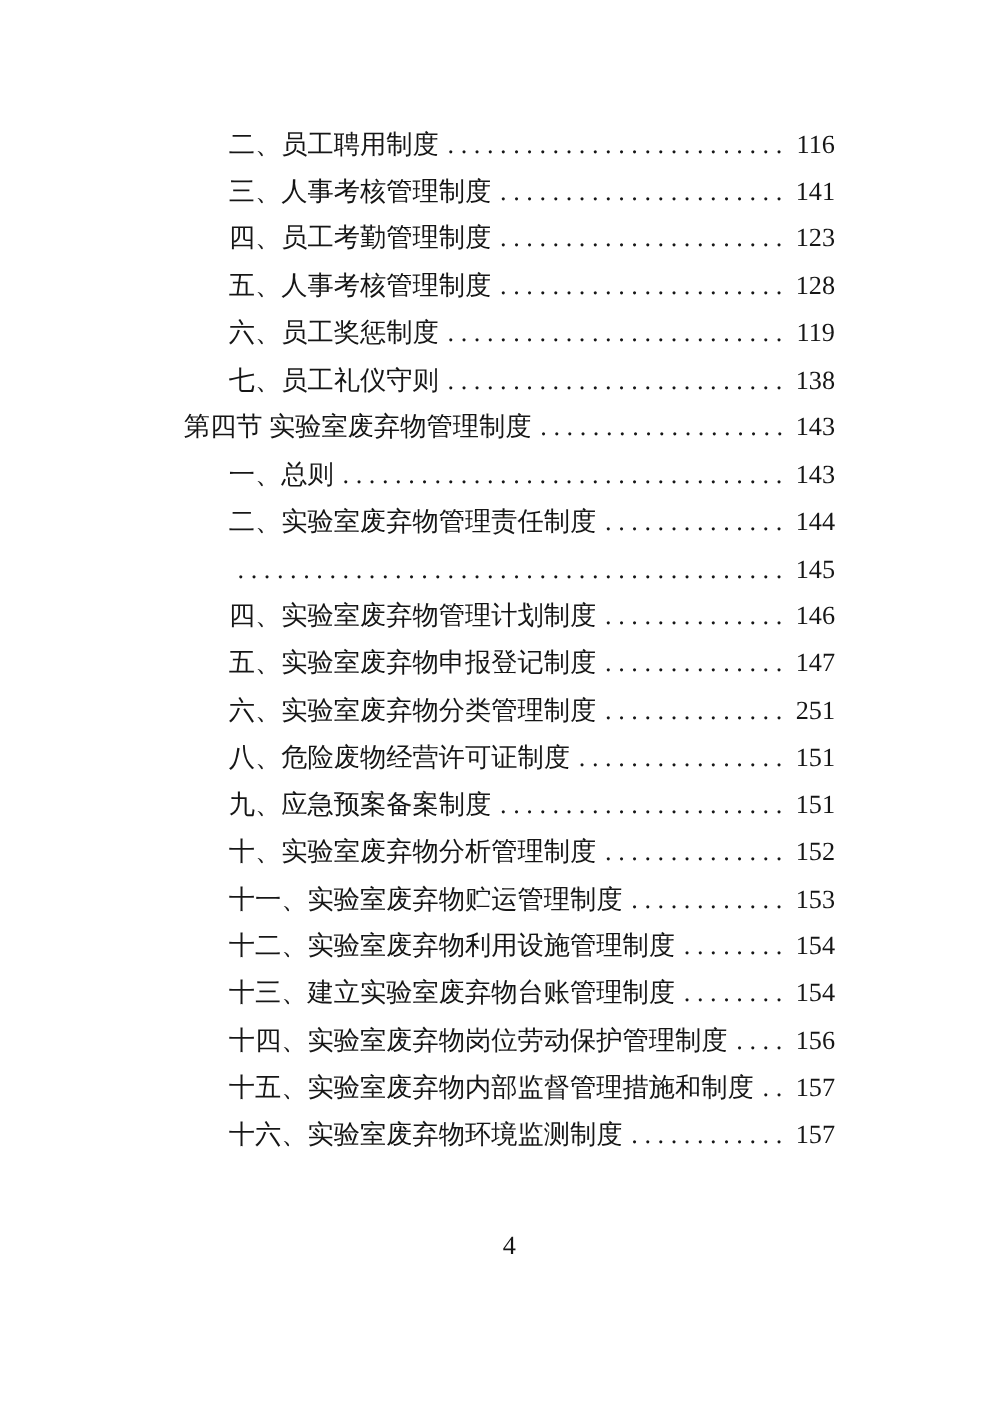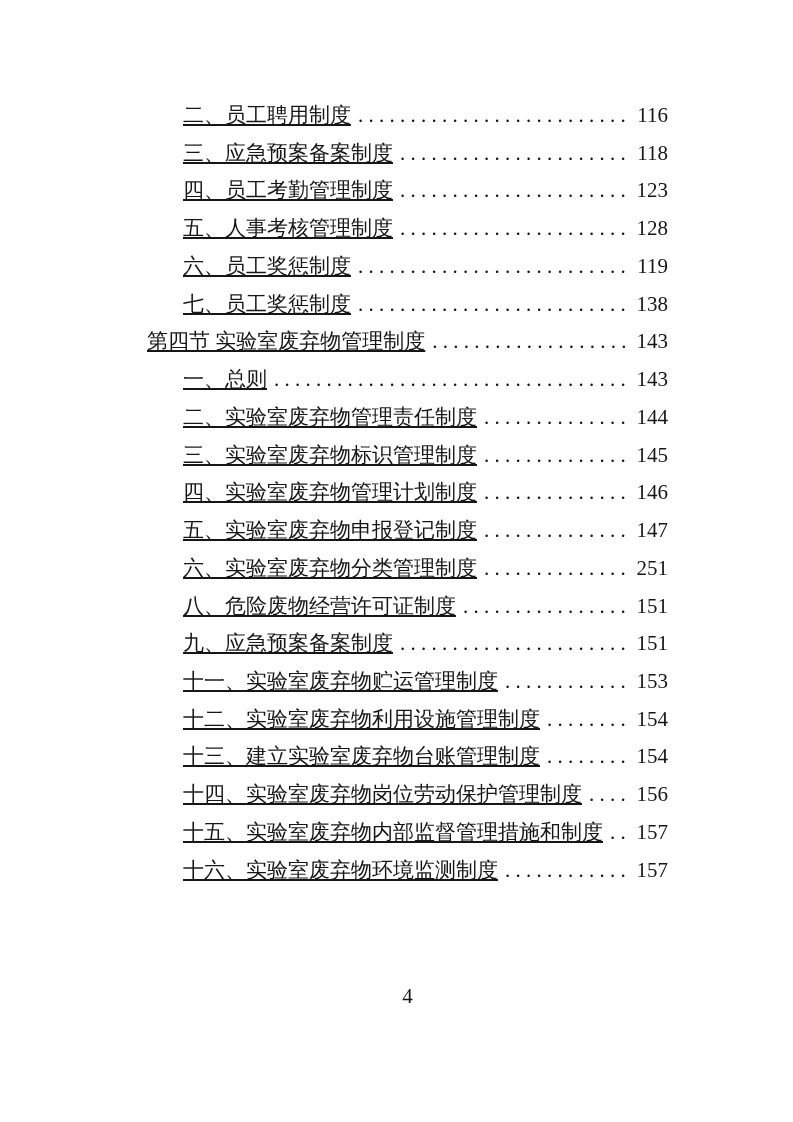--- a/index.html
+++ b/index.html
@@ -29,21 +29,20 @@
     line-height: 37.74px;
     font-size: 21px;
     white-space: nowrap;
   }
   .toc-row.item {
     padding-left: 36px;
   }
   .toc-row .label {
     flex: 0 0 auto;
     white-space: pre;
-    text-decoration: underline;
   }
   .toc-row .dots {
     flex: 1 1 auto;
     overflow: hidden;
     white-space: nowrap;
     margin-left: 7px;
     margin-right: 3px;
     min-width: 0;
   }
   .toc-row .dots::after {
@@ -68,61 +67,60 @@
 <body>
 
 <div class="page">
   <div class="toc" id="toc-list">
       <div class="toc-row item">
     <span class="label">二、员工聘用制度</span>
     <span class="dots"></span>
     <span class="pageno">116</span>
   </div>
       <div class="toc-row item">
-    <span class="label">三、应急预案备案制度</span>
+    <span class="label">三、人事考核管理制度</span>
     <span class="dots"></span>
-    <span class="pageno">118</span>
+    <span class="pageno">141</span>
   </div>
       <div class="toc-row item">
     <span class="label">四、员工考勤管理制度</span>
     <span class="dots"></span>
     <span class="pageno">123</span>
   </div>
       <div class="toc-row item">
     <span class="label">五、人事考核管理制度</span>
     <span class="dots"></span>
     <span class="pageno">128</span>
   </div>
       <div class="toc-row item">
     <span class="label">六、员工奖惩制度</span>
     <span class="dots"></span>
     <span class="pageno">119</span>
   </div>
       <div class="toc-row item">
-    <span class="label">七、员工奖惩制度</span>
+    <span class="label">七、员工礼仪守则</span>
     <span class="dots"></span>
     <span class="pageno">138</span>
   </div>
       <div class="toc-row section">
     <span class="label">第四节 实验室废弃物管理制度</span>
     <span class="dots"></span>
     <span class="pageno">143</span>
   </div>
       <div class="toc-row item">
     <span class="label">一、总则</span>
     <span class="dots"></span>
     <span class="pageno">143</span>
   </div>
       <div class="toc-row item">
     <span class="label">二、实验室废弃物管理责任制度</span>
     <span class="dots"></span>
     <span class="pageno">144</span>
   </div>
       <div class="toc-row item">
-    <span class="label">三、实验室废弃物标识管理制度</span>
     <span class="dots"></span>
     <span class="pageno">145</span>
   </div>
       <div class="toc-row item">
     <span class="label">四、实验室废弃物管理计划制度</span>
     <span class="dots"></span>
     <span class="pageno">146</span>
   </div>
       <div class="toc-row item">
     <span class="label">五、实验室废弃物申报登记制度</span>
@@ -136,20 +134,25 @@
   </div>
       <div class="toc-row item">
     <span class="label">八、危险废物经营许可证制度</span>
     <span class="dots"></span>
     <span class="pageno">151</span>
   </div>
       <div class="toc-row item">
     <span class="label">九、应急预案备案制度</span>
     <span class="dots"></span>
     <span class="pageno">151</span>
+  </div>
+      <div class="toc-row item">
+    <span class="label">十、实验室废弃物分析管理制度</span>
+    <span class="dots"></span>
+    <span class="pageno">152</span>
   </div>
       <div class="toc-row item">
     <span class="label">十一、实验室废弃物贮运管理制度</span>
     <span class="dots"></span>
     <span class="pageno">153</span>
   </div>
       <div class="toc-row item">
     <span class="label">十二、实验室废弃物利用设施管理制度</span>
     <span class="dots"></span>
     <span class="pageno">154</span>

